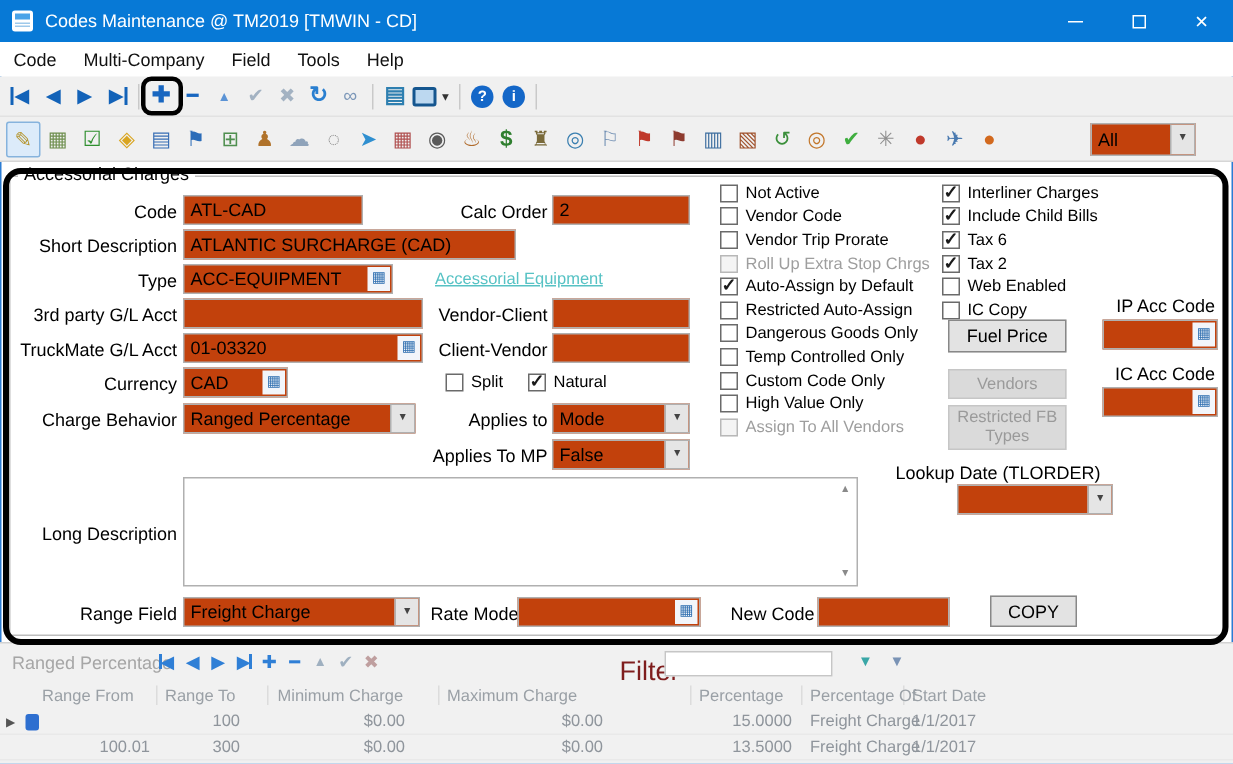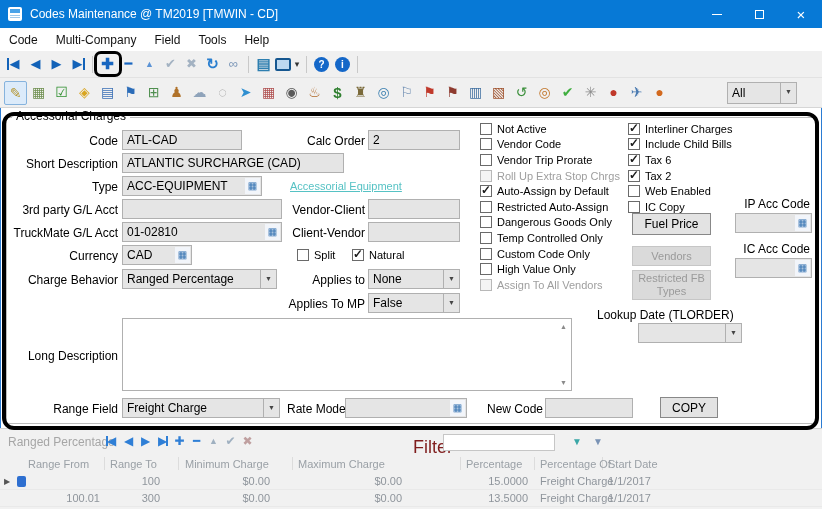--- a/index.html
+++ b/index.html
@@ -45,21 +45,21 @@
   .bar-r::after  { content:""; position:absolute; right:3px; top:4px; bottom:4px; width:2px; background:currentColor; }
   .circle { width:15px !important; height:15px; line-height:15px; border-radius:50%;
     background:#1467c8; color:#fff; font-size:10px; font-weight:bold; margin:0 3px; }
   .monitor { width:16px !important; height:13px; border:2px solid #15568f; background:#bcd8f0; border-radius:2px; margin:0 1px; }
   .tsep { width:1px; height:17px; background:#c9c9c9; margin:0 4px; flex:0 0 auto; }
   .funnel { width:14px; font-size:10px; line-height:18px; }
 
   
   .flabel { position:absolute; height:16px; line-height:16px; font-size:12px; text-align:right; white-space:nowrap; }
   .llabel { text-align:left; }
-  .field { position:absolute; height:20px; background:#e5e5e5; border:1px solid #b0b0b0;
+  .field { position:absolute; height:20px; background:#c2410c; border:1px solid #b0b0b0;
     font-size:12px; line-height:18px; padding:0 4px; white-space:nowrap; overflow:hidden; }
   .combo { padding-right:18px; }
   .arrow { position:absolute; right:0; top:0; bottom:0; width:16px; background:#e5e5e5; border-left:1px solid #b0b0b0; }
   .arrow::before { content:"▼"; display:block; font-size:7px; line-height:18px; text-align:center; color:#444; }
   .lookup { position:absolute; right:1px; top:1px; bottom:1px; width:15px; background:#f2f5fa; }
   .lookup::before { content:"▦"; display:block; font-size:10px; line-height:16px; text-align:center; color:#2f6fb0; }
   .link { position:absolute; font-size:11px; color:#56c2c4; text-decoration:underline; white-space:nowrap; cursor:pointer; }
   .btn { position:absolute; background:#e3e3e3; border:1px solid #888; font-size:12px; color:#000;
     display:flex; align-items:center; justify-content:center; text-align:center; }
   .btn.disabled { background:#dadada; border-color:#c6c6c6; color:#9a9a9a; font-size:11px; line-height:13px; }
@@ -207,21 +207,21 @@
 </div>
 <div class="link" style="left:290px;top:180px;">Accessorial Equipment</div>
 
 <div class="flabel" style="left:0;top:202px;width:118px;">3rd party G/L Acct</div>
 <div class="field" style="left:122px;top:199px;width:160px;"><span></span></div>
 <div class="flabel" style="left:260px;top:202px;width:105px;">Vendor-Client</div>
 <div class="field" style="left:368px;top:199px;width:92px;"><span></span></div>
 
 <div class="flabel" style="left:0;top:225px;width:118px;">TruckMate G/L Acct</div>
 <div class="field" style="left:122px;top:222px;width:160px;padding-right:18px;">
-  <span>01-02810</span>
+  <span>01-03320</span>
   <span class="lookup"></span>
 </div>
 <div class="flabel" style="left:260px;top:225px;width:105px;">Client-Vendor</div>
 <div class="field" style="left:368px;top:222px;width:92px;"><span></span></div>
 
 <div class="flabel" style="left:0;top:248px;width:118px;">Currency</div>
 <div class="field" style="left:122px;top:245px;width:70px;padding-right:18px;">
   <span>CAD</span>
   <span class="lookup"></span>
 </div>
@@ -238,21 +238,21 @@
     </div>
   </div>
 
 <div class="flabel" style="left:0;top:272px;width:118px;">Charge Behavior</div>
 <div class="field combo" style="left:122px;top:269px;width:155px;">
   <span>Ranged Percentage</span>
   <span class="arrow"></span>
 </div>
 <div class="flabel" style="left:260px;top:272px;width:105px;">Applies to</div>
 <div class="field combo" style="left:368px;top:269px;width:92px;">
-  <span>None</span>
+  <span>Mode</span>
   <span class="arrow"></span>
 </div>
 
 <div class="flabel" style="left:260px;top:296px;width:105px;">Applies To MP</div>
 <div class="field combo" style="left:368px;top:293px;width:92px;">
   <span>False</span>
   <span class="arrow"></span>
 </div>
 
 <div class="flabel" style="left:0;top:348px;width:118px;">Long Description</div>

